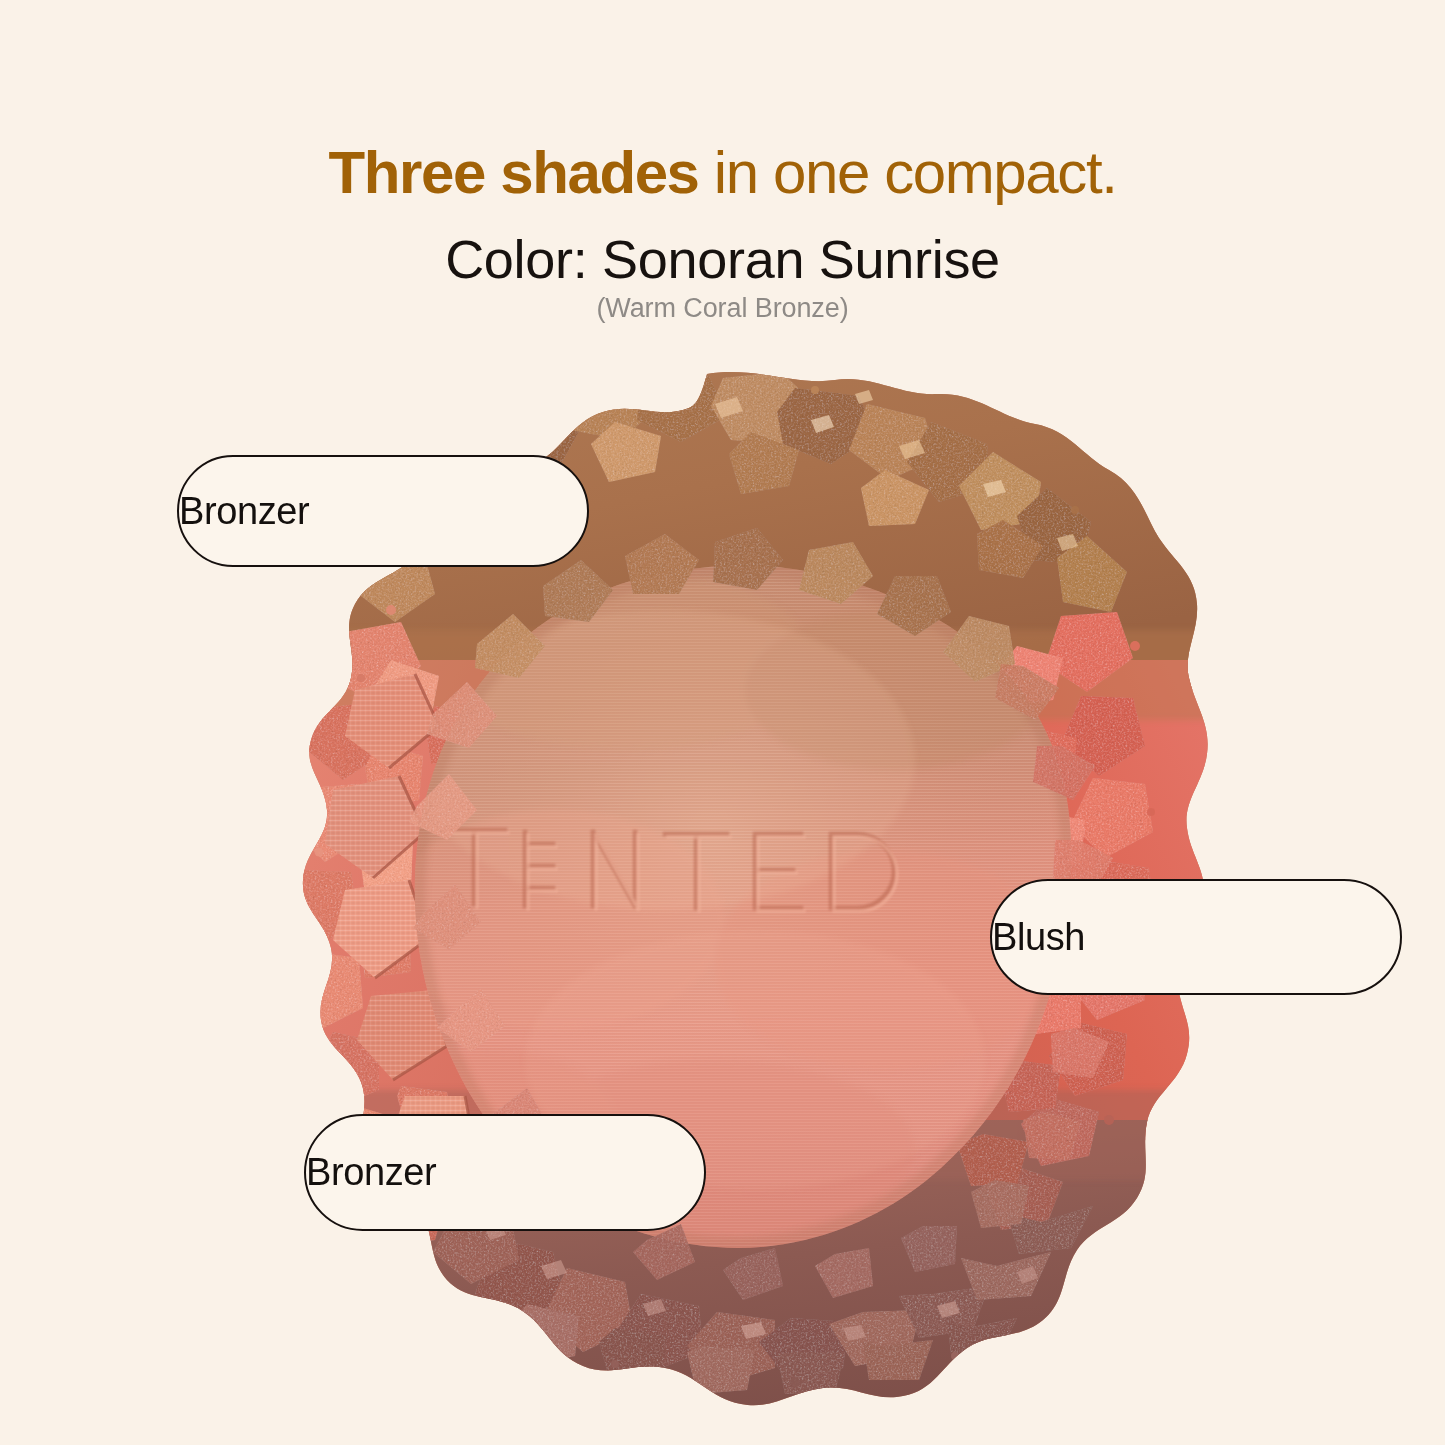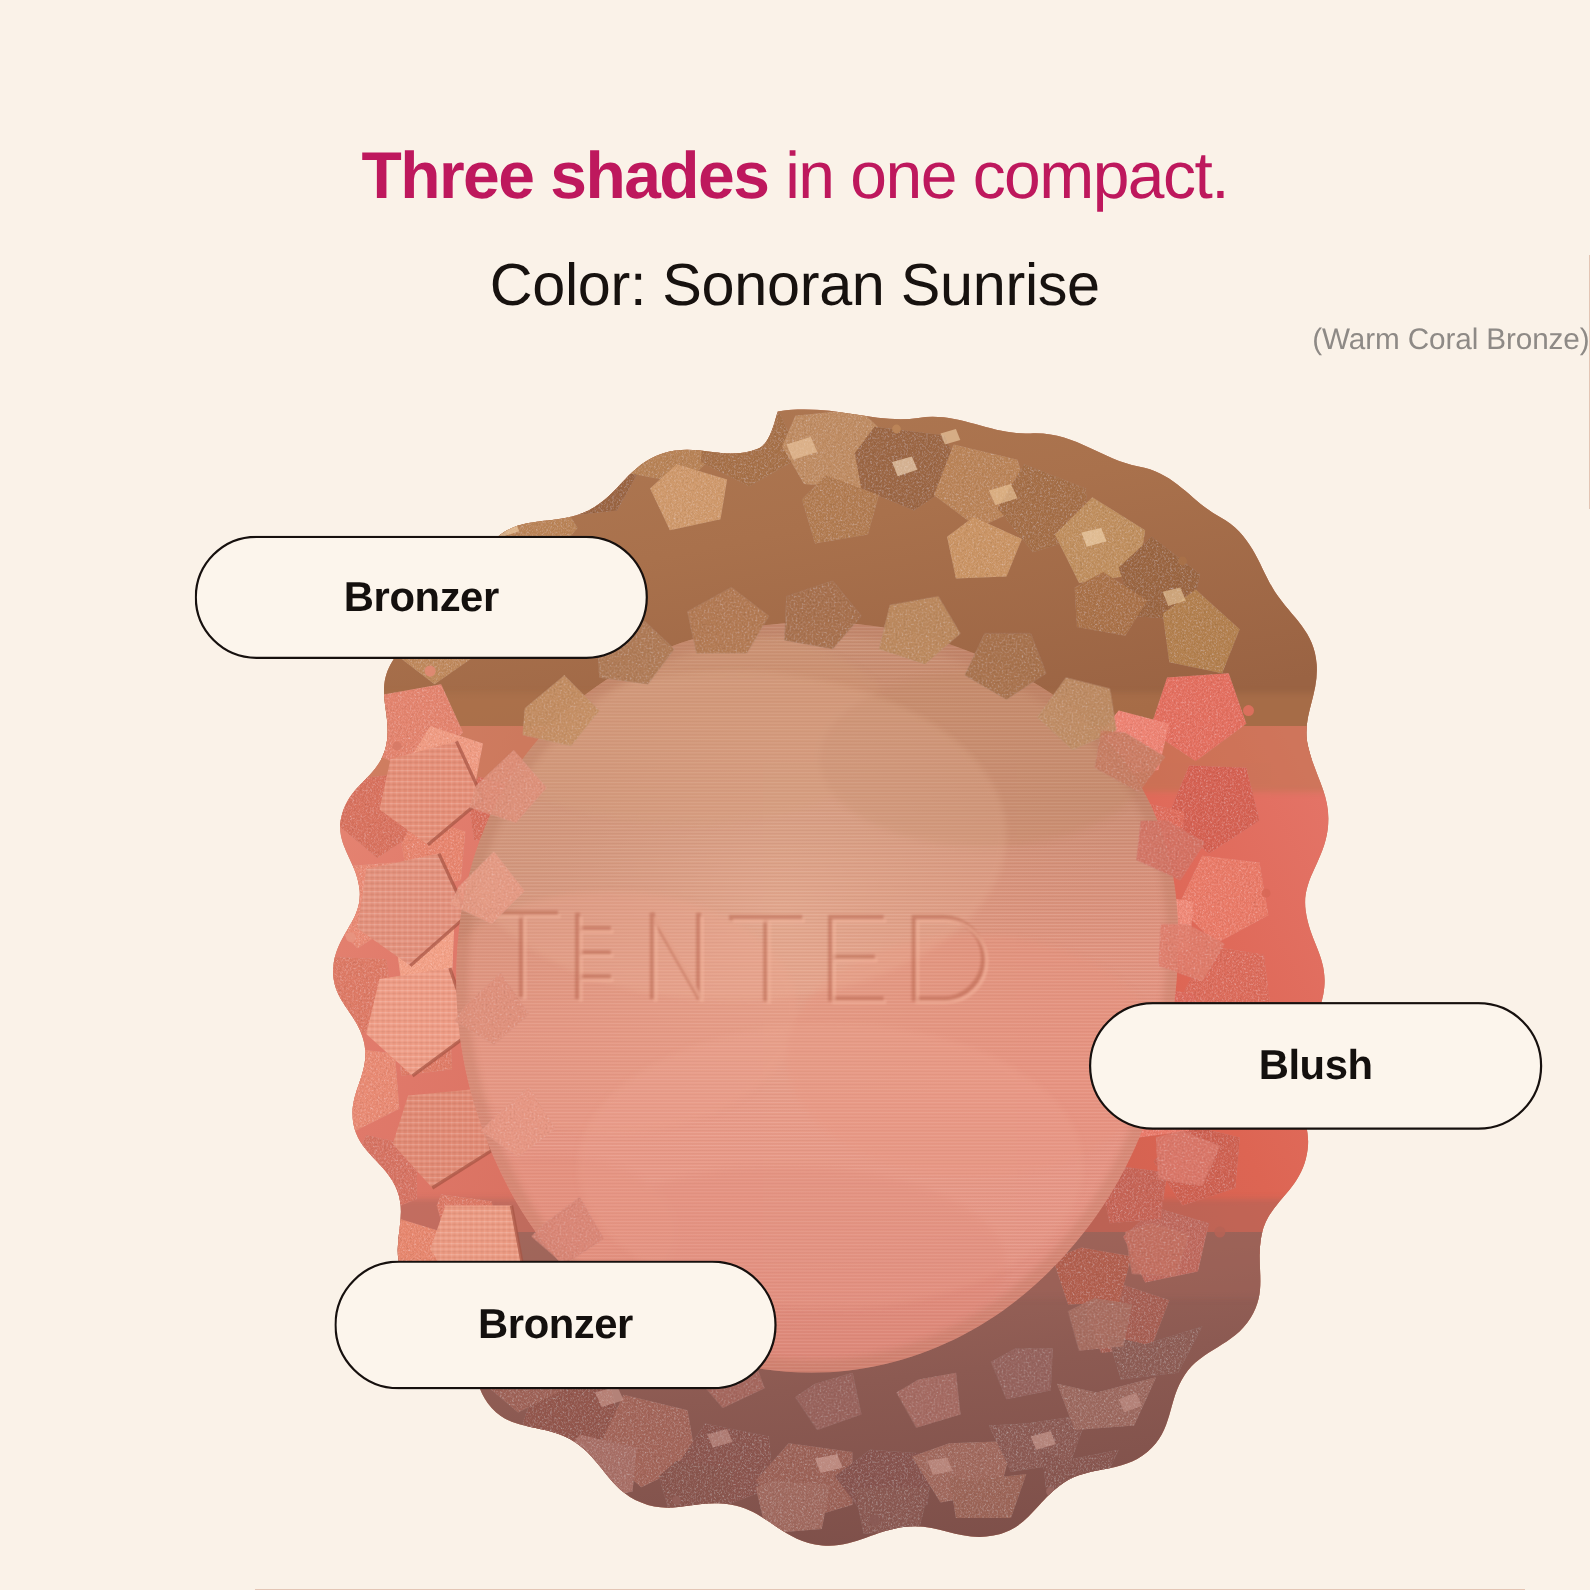--- a/index.html
+++ b/index.html
@@ -19,27 +19,27 @@
     width: 1445px;
     height: 1445px;
     background: #faf2e8;
     overflow: hidden;
   }
 
   
   .headline {
     position: absolute;
     left: 0;
-    top: 124px;
+    top: 137px;
     width: 1445px;
     text-align: center;
     font-size: 60px;
     line-height: 72px;
     letter-spacing: -1.4px;
-    color: #be185d;
+    color: #a16207;
     white-space: nowrap;
   }
   .headline .hl-strong { font-weight: 700; }
   .headline .hl-rest   { font-weight: 400; }
 
   .subline {
     position: absolute;
     left: 0;
     top: 234px;
     width: 1445px;
@@ -50,21 +50,21 @@
     font-weight: 400;
     color: #17120f;
     white-space: nowrap;
   }
 
   .subnote {
     position: absolute;
     left: 0;
     top: 291px;
     width: 1445px;
-    text-align: right;
+    text-align: center;
     font-size: 27px;
     line-height: 34px;
     letter-spacing: -0.1px;
     font-weight: 400;
     color: #8e8a86;
     white-space: nowrap;
   }
 
   
   #swatch {
@@ -78,27 +78,26 @@
 
   
   .pill {
     position: absolute;
     box-sizing: border-box;
     background: #fcf5ec;
     border: 2.5px solid #16100e;
     border-radius: 999px;
     display: flex;
     align-items: center;
-    justify-content: center;
+    justify-content: flex-start;
     color: #14100e;
     font-size: 38px;
-    font-weight: 700;
+    font-weight: 400;
     letter-spacing: -0.4px;
     white-space: nowrap;
-    margin-top: 32px;
   }
   .pill-label { pointer-events: none; }
 
   #pill-bronzer-top {
     left: 177px;
     top: 455px;
     width: 412px;
     height: 112px;
   }
   #pill-blush {

